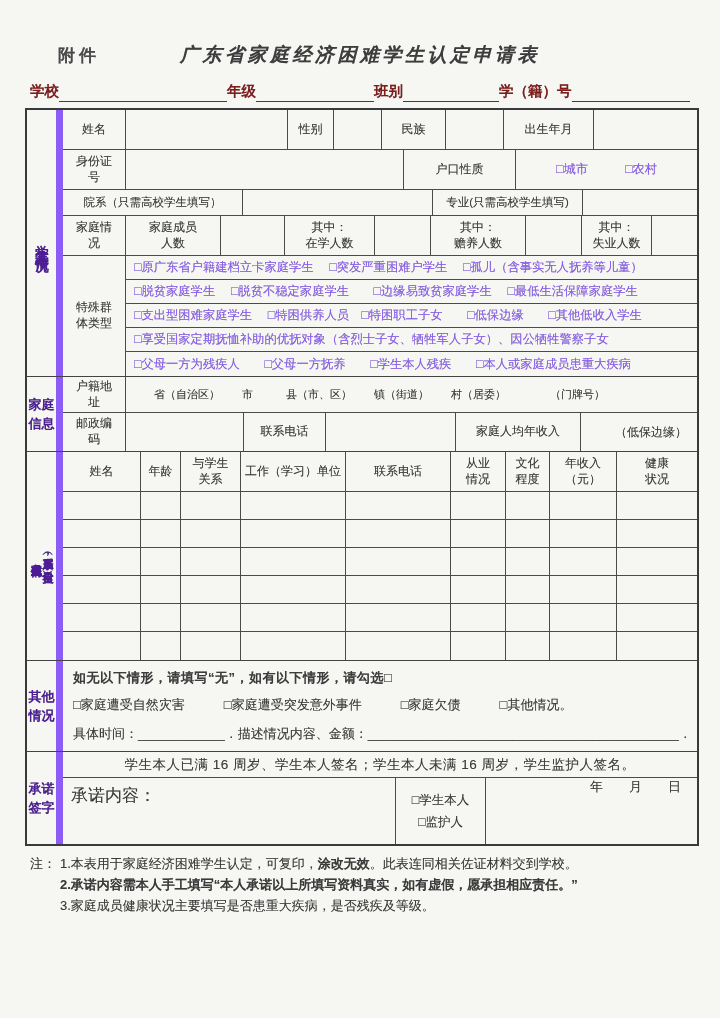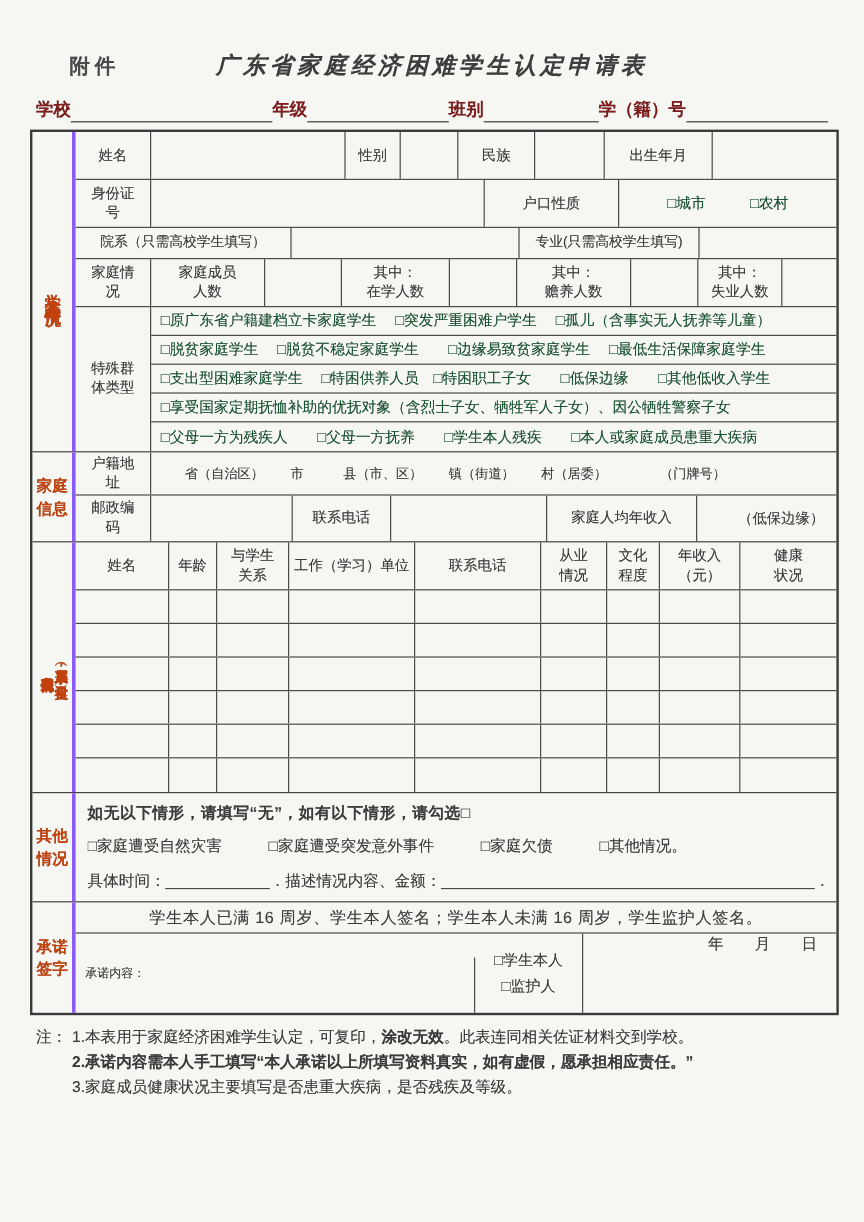--- a/index.html
+++ b/index.html
@@ -21,58 +21,58 @@
   
   .fields-line { display:flex; align-items:flex-end; margin:2px 30px 6px; font-weight:bold; font-size:14.5px; color:#7f1d1d; }
   .fields-line .fl-lbl { white-space:nowrap; padding-bottom:1px; }
   .uline { border-bottom:1.5px solid #3f3f3f; height:14px; }
   .u1 { width:168px; } .u2 { width:118px; } .u3 { width:96px; } .u4 { flex:1; }
 
   
   .form-table { margin:2px 28px 0 25px; width:674px; border:2px solid #3a3a3a; background:transparent; }
   .sec { display:flex; border-bottom:1.6px solid #434343; }
   .sec:last-child { border-bottom:none; }
-  .side { flex:0 0 36px; border-right:3px solid #8b5cf6; display:flex; align-items:center; justify-content:center; font-weight:bold; color:#c2410c; }
+  .side { flex:0 0 36px; border-right:7px solid #8b5cf6; display:flex; align-items:center; justify-content:center; font-weight:bold; color:#4c1d95; }
   .side-v { writing-mode:vertical-rl; text-orientation:upright; font-size:13.5px; letter-spacing:3px; }
   .side-h { font-size:13px; white-space:pre-line; text-align:center; line-height:1.5; }
   .side-duo { gap:0px; }
   .vcol { writing-mode:vertical-rl; font-size:11px; letter-spacing:0.5px; line-height:1.05; }
   .sec-body { flex:1; display:flex; flex-direction:column; min-width:0; }
   .row { display:flex; border-bottom:1px solid #4b4b4b; }
   .sec-body > .row:last-child, .sec-body > .rowgroup:last-child { border-bottom:none; }
   .rowgroup { display:flex; border-bottom:1px solid #4b4b4b; }
   .grouprows { flex:1; display:flex; flex-direction:column; min-width:0; }
   .grouprows .row:last-child { border-bottom:none; }
   .cell { border-right:1px solid #4b4b4b; display:flex; align-items:center; min-width:0; }
   .row .cell:last-child, .rowgroup > .cell:last-child { border-right:none; }
   .grouprows { border-right:none; }
   .lbl { white-space:pre-line; text-align:center; justify-content:center; font-size:12px; line-height:1.3; color:#3a3a3a; }
   .fill { flex:1; }
   .h40 { height:40px; } .h38 { height:38px; } .h36 { height:36px; } .h26 { height:26px; }
   .h24 { height:24px; } .h28 { height:28px; } .h90 { height:90px; } .h66 { height:66px; }
-  .ck { font-size:12.3px; padding-left:8px; white-space:pre; overflow:hidden; color:#14532d; }
+  .ck { font-size:12.3px; padding-left:8px; white-space:pre; overflow:hidden; color:#8b5cf6; }
   .addr { font-size:11px; padding-left:28px; white-space:pre; overflow:hidden; }
   .unit-right { justify-content:flex-end; padding-right:10px; font-size:12px; }
   .center { justify-content:center; }
   .small-lbl { font-size:11.5px; }
 
   
   .c1 { flex:0 0 78px; } .c2 { flex:0 0 40px; } .c3 { flex:0 0 60px; }
   .c4 { flex:0 0 105px; } .c5 { flex:0 0 105px; } .c6 { flex:0 0 55px; }
   .c7 { flex:0 0 44px; } .c8 { flex:0 0 67px; } .c9 { flex:1; }
 
   
   .other-box { padding:8px 10px 6px; font-size:13px; display:flex; flex-direction:column; }
   .other-instruction { font-weight:bold; letter-spacing:0.5px; }
   .other-options { margin-top:9px; white-space:pre; overflow:hidden; }
   .other-detail { margin-top:11px; white-space:pre; overflow:hidden; }
 
   
   .sign-rule { justify-content:center; font-size:13.5px; letter-spacing:0.5px; }
-  .commit-content { align-items:flex-start; padding:6px 8px; font-size:10px;margin-top:20px; }
+  .commit-content { align-items:flex-start; padding:6px 8px; font-size:17px; }
   .signer { justify-content:center; white-space:pre-line; text-align:center; font-size:12.5px; line-height:1.8; }
   .handsign-cell { flex-direction:column; align-items:stretch; justify-content:space-between; }
   .handsign-top { padding:6px 8px 0; font-size:12.5px; }
   .handsign-date { text-align:right; padding:0 16px 5px 0; font-size:13px; }
 
   
   .notes { display:flex; margin:8px 28px 0 30px; font-size:13px; line-height:1.6; color:#3a3a3a; }
   .notes-prefix { flex:0 0 30px; }
   .notes-lines { flex:1; }
   .bold { font-weight:bold; }

